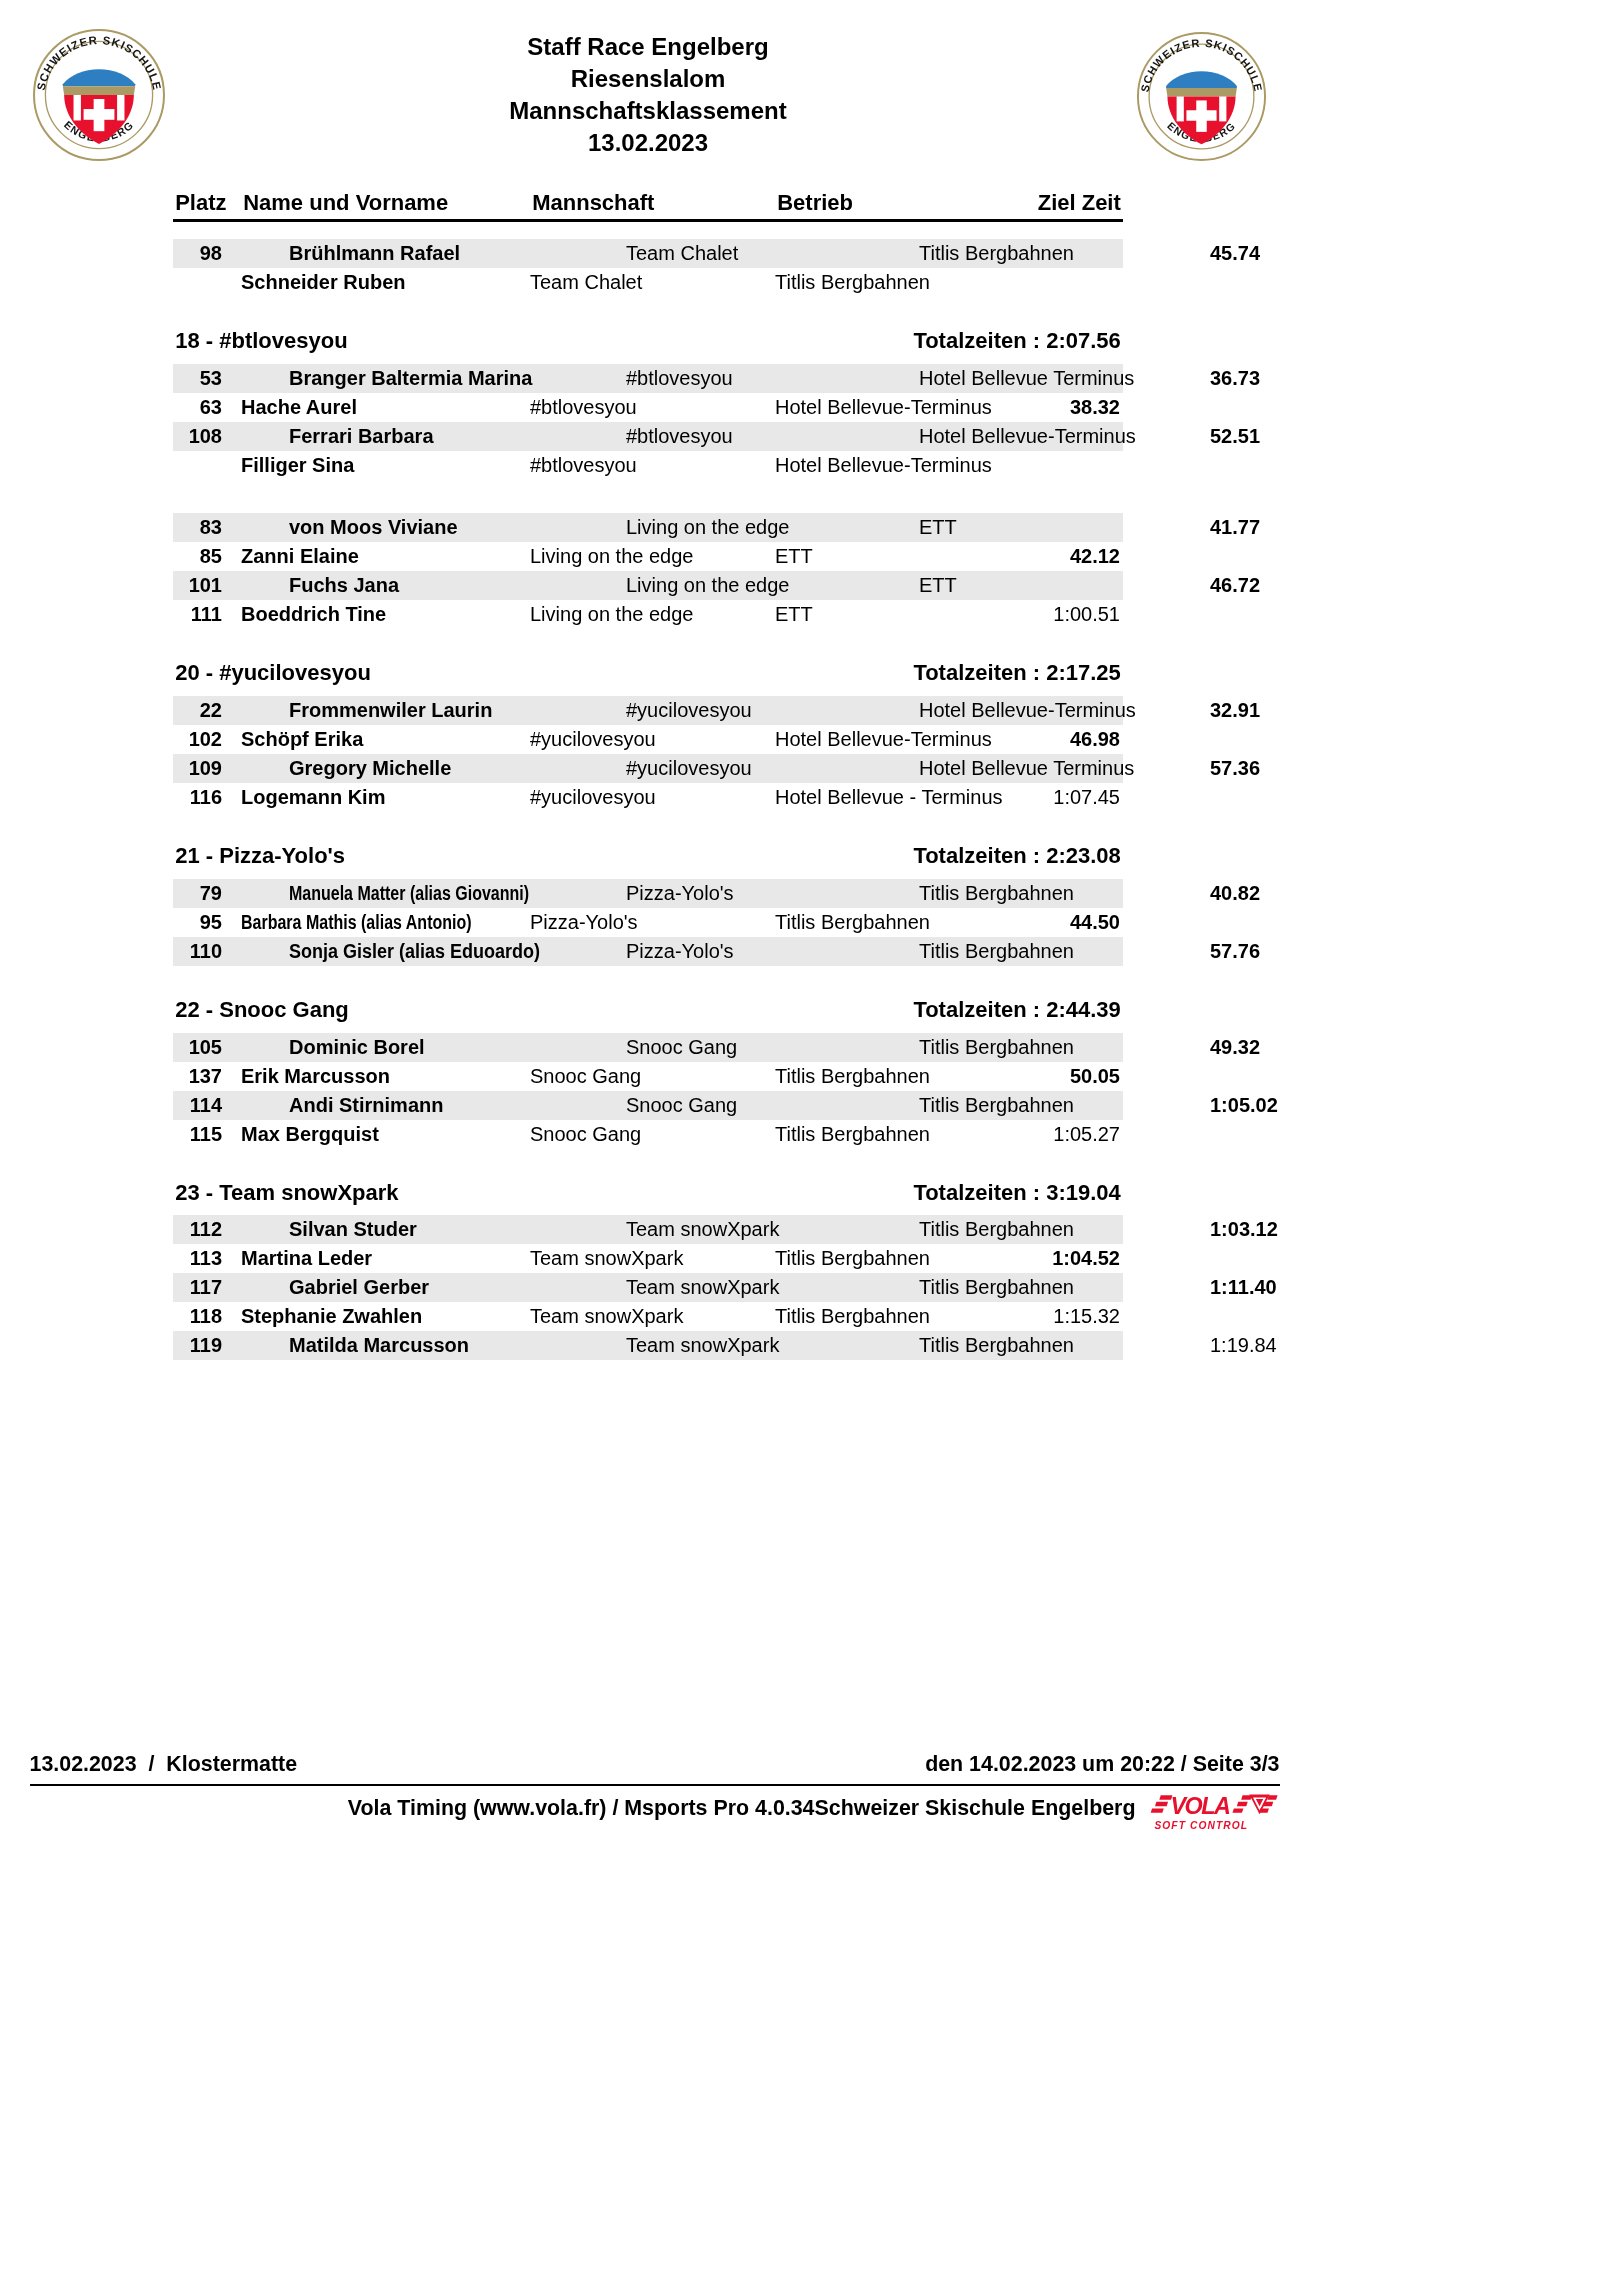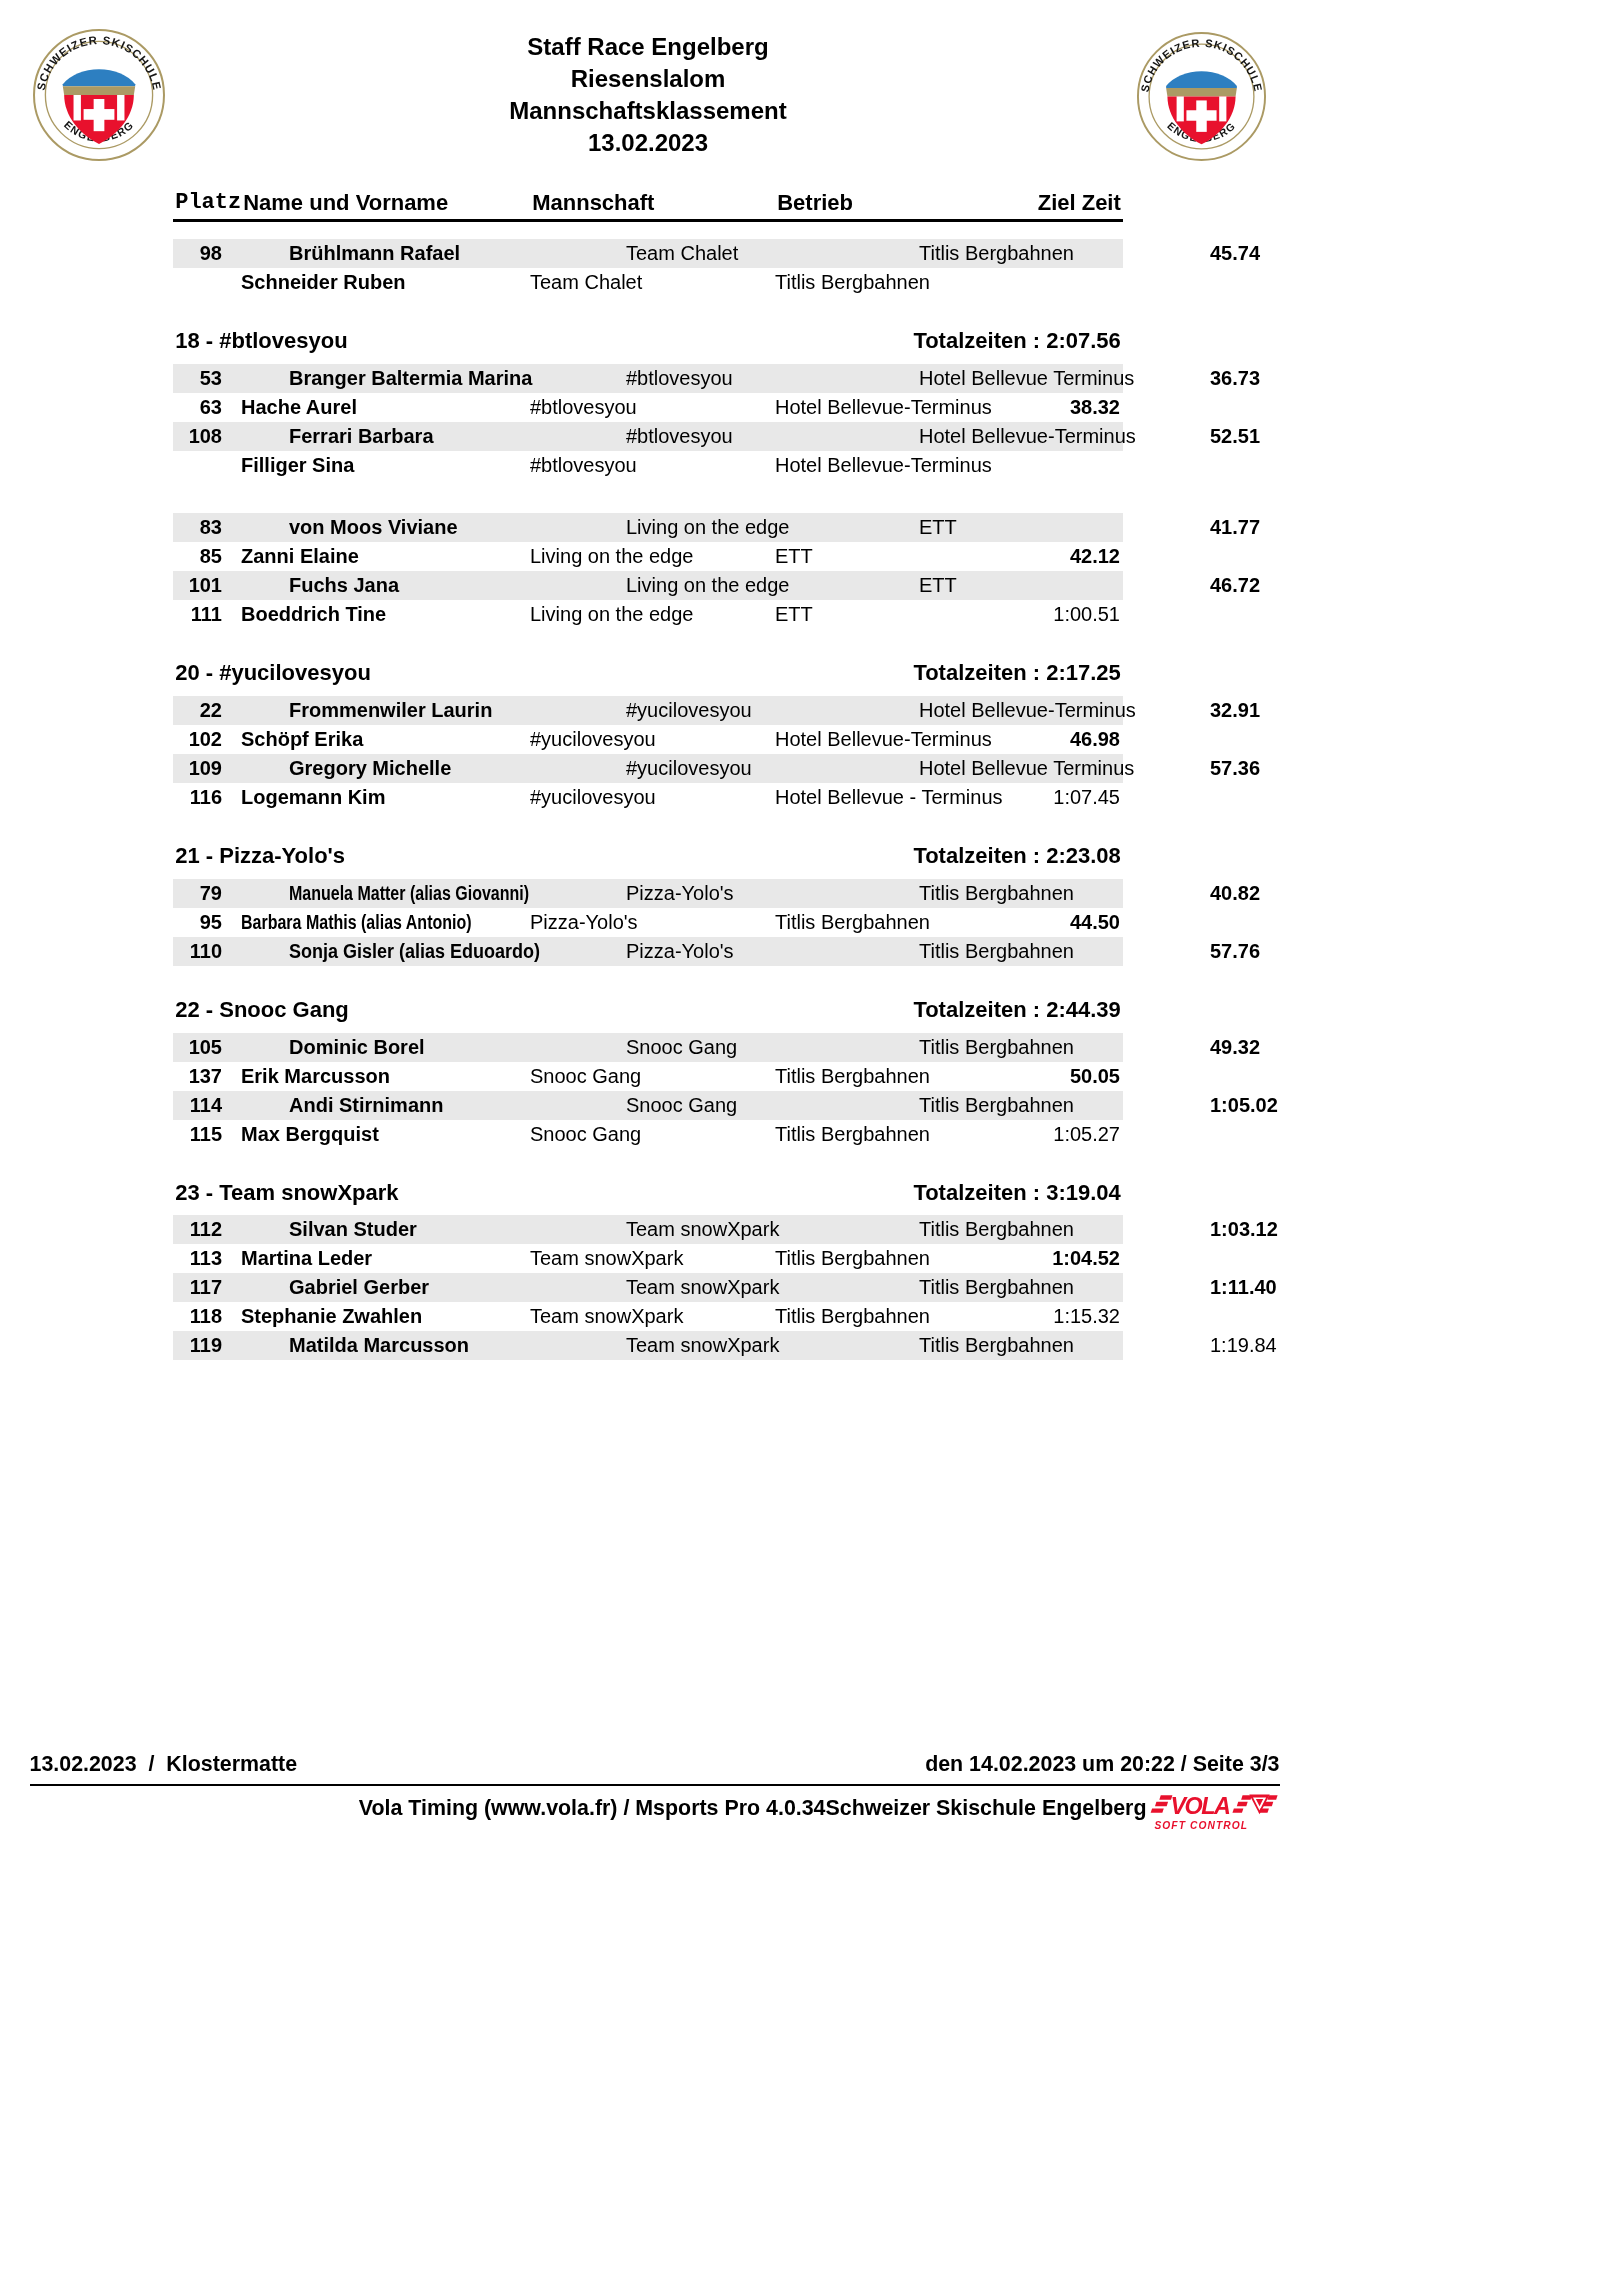--- a/index.html
+++ b/index.html
@@ -11,21 +11,21 @@
   .logo-left  { left:32px;  top:28px; width:134px; height:134px; }
   .logo-right { left:1136px; top:31px; width:131px; height:131px; }
 
   .title-block { position:absolute; left:173px; top:31px; width:950px;
     text-align:center; font-weight:bold; font-size:24px; line-height:32px; }
 
   .table-area { position:absolute; left:173px; top:190px; width:950px; }
 
   .col-header { display:flex; font-weight:bold; font-size:22px; line-height:25px;
     border-bottom:3px solid #000; padding-bottom:4.4px; margin-bottom:17px; }
-  .col-header .c-platz { text-align:left; padding-left:2.2px;font-family:Liberation Mono, monospace; }
+  .col-header .c-platz { text-align:left; padding-left:2.2px; }
   .col-header .c-zeit { padding-right:2.2px; }
 
   .c-platz { width:49px; flex:none; text-align:right; white-space:nowrap; }
   .c-name  { margin-left:19px; width:289px; flex:none; white-space:nowrap; }
   .c-mann  { width:245px; flex:none; white-space:nowrap; }
   .c-betr  { width:243px; flex:none; white-space:nowrap; }
   .c-zeit  { flex:1; text-align:right; padding-right:3px; white-space:nowrap; }
 
   .group { margin-top:33px; }
   .group:first-child { margin-top:0; }
@@ -38,21 +38,21 @@
   .row .c-zeit.zeit-normal { font-weight:normal; }
   .row .c-name { transform-origin:left center; }
 
   .footer { position:absolute; left:29.5px; top:1750px; width:1250px;
     font-weight:bold; font-size:21.4px; }
   .f-row1 { display:flex; justify-content:space-between; height:29.5px; line-height:29.5px; }
   .f-row1 span, .f-row2 span { white-space:pre; }
   .f-rule { border-top:2.2px solid #000; margin-top:4.4px; }
   .f-row2 { display:flex; justify-content:flex-end; margin-top:5.9px;
     align-items:flex-start; line-height:32px; }
-  .f-right2 { display:flex; align-items:flex-start; gap:3px; }
+  .f-right2 { display:flex; align-items:flex-start; gap:14px; }
   .vola { width:130px; height:46px; display:inline-block; }
 </style>
 </head>
 <body>
 
 <div class="page">
 
   <div class="logo logo-left"><svg viewBox="0 0 200 200" width="100%" height="100%">
         <circle cx="100" cy="100" r="97" fill="#fff" stroke="#ab9a64" stroke-width="3"></circle>
         <circle cx="100" cy="100" r="80" fill="#fff" stroke="#ab9a64" stroke-width="2"></circle>

